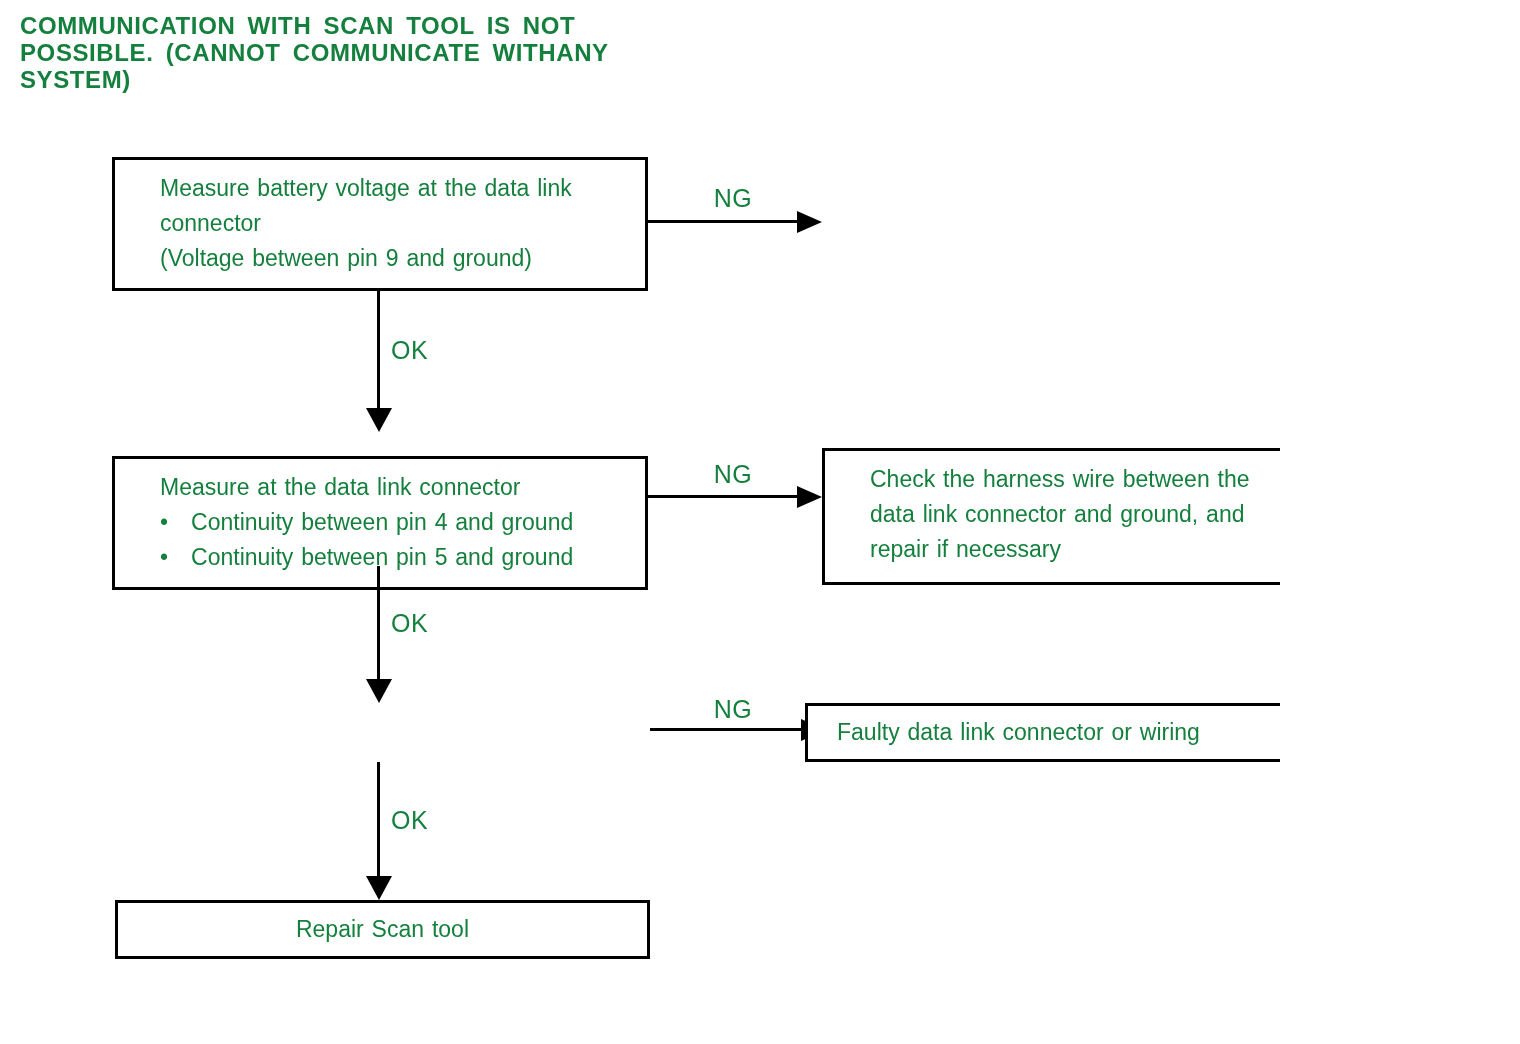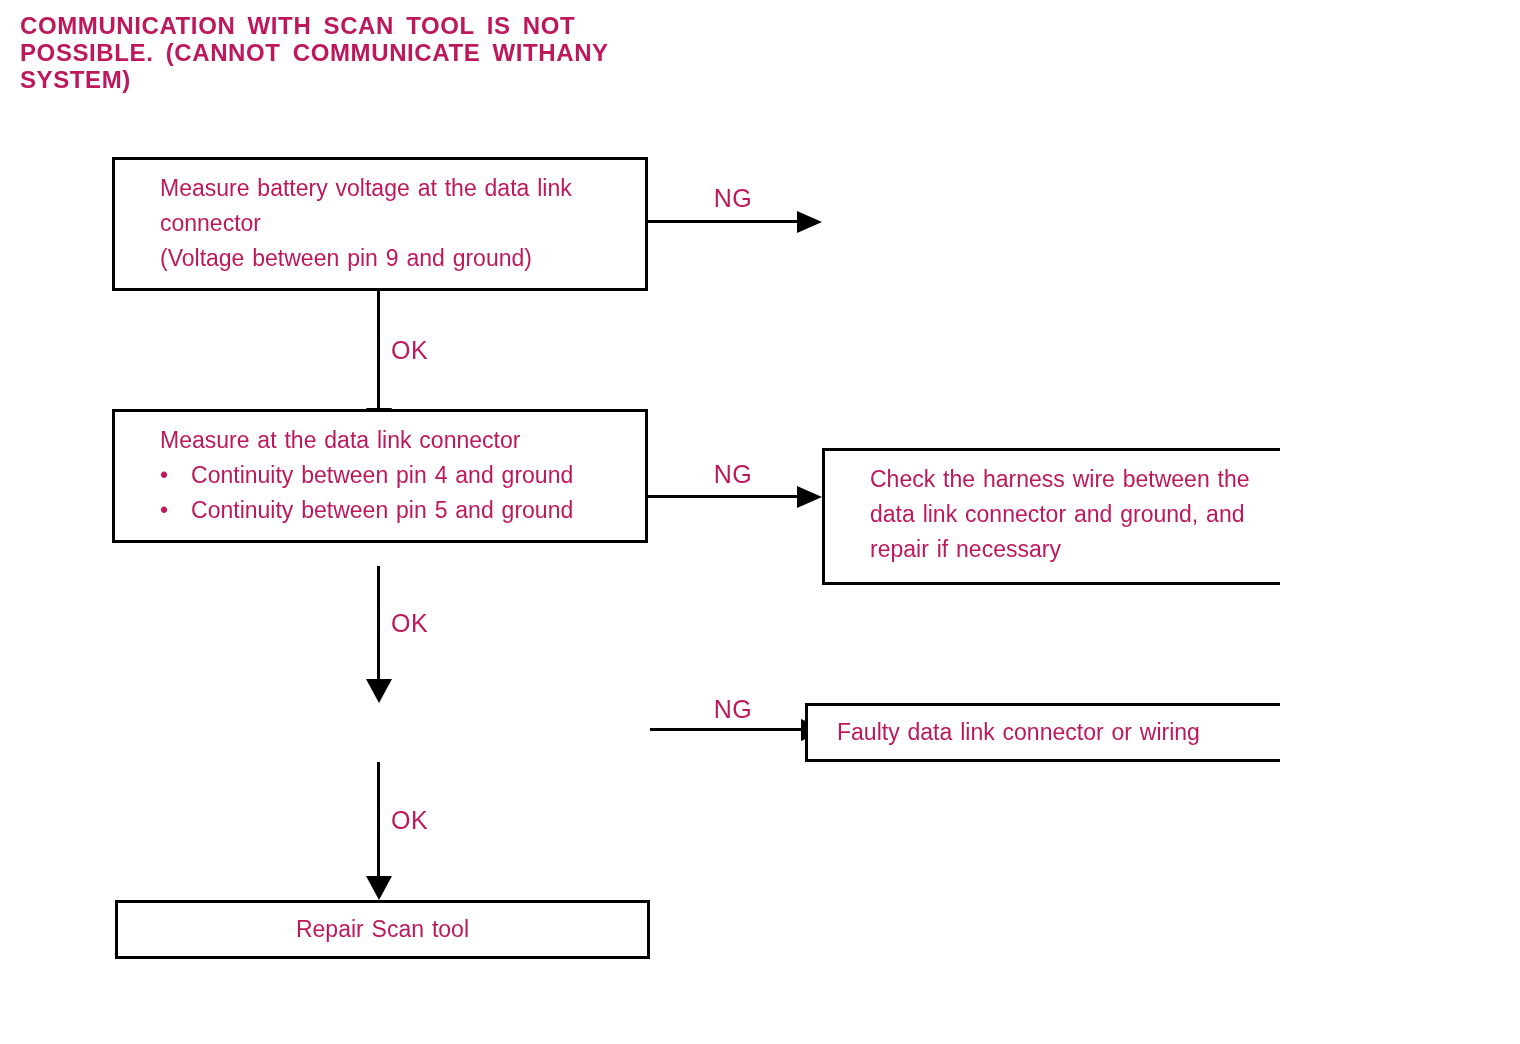--- a/index.html
+++ b/index.html
@@ -6,21 +6,21 @@
     margin: 0;
     padding: 0;
     background: #ffffff;
   }
   .canvas {
     position: relative;
     width: 1280px;
     height: 1044px;
     background: #ffffff;
     font-family: "Liberation Sans", sans-serif;
-    color: #be185d;
+    color: #15803d;
     overflow: hidden;
   }
   .title {
     position: absolute;
     left: 20px;
     top: 12px;
     width: 700px;
     font-size: 24px;
     font-weight: bold;
     line-height: 27px;
@@ -122,21 +122,21 @@
   </div>
   <div class="edge-label ng-label" style="left:703px; top:184px;">NG</div>
 
 
   <div class="varrow" style="left:377px; top:290px; height:142px;">
     <div class="vline"></div>
     <div class="vhead"></div>
   </div>
   <div class="edge-label" style="left:391px; top:336px;">OK</div>
 
-  <div class="box multiline" style="left:112px; top:409px; width:536px; height:134px;">Measure at the data link connector
+  <div class="box multiline" style="left:112px; top:456px; width:536px; height:134px;">Measure at the data link connector
 • Continuity between pin 4 and ground
 • Continuity between pin 5 and ground</div>
 
   <div class="harrow" style="left:648px; top:495px; width:174px;">
     <div class="hline"></div>
     <div class="hhead"></div>
   </div>
   <div class="edge-label ng-label" style="left:703px; top:460px;">NG</div>
 
   <div class="box multiline" style="left:822px; top:430px; width:532px; height:137px;margin-top:18px;">Check the harness wire between the

